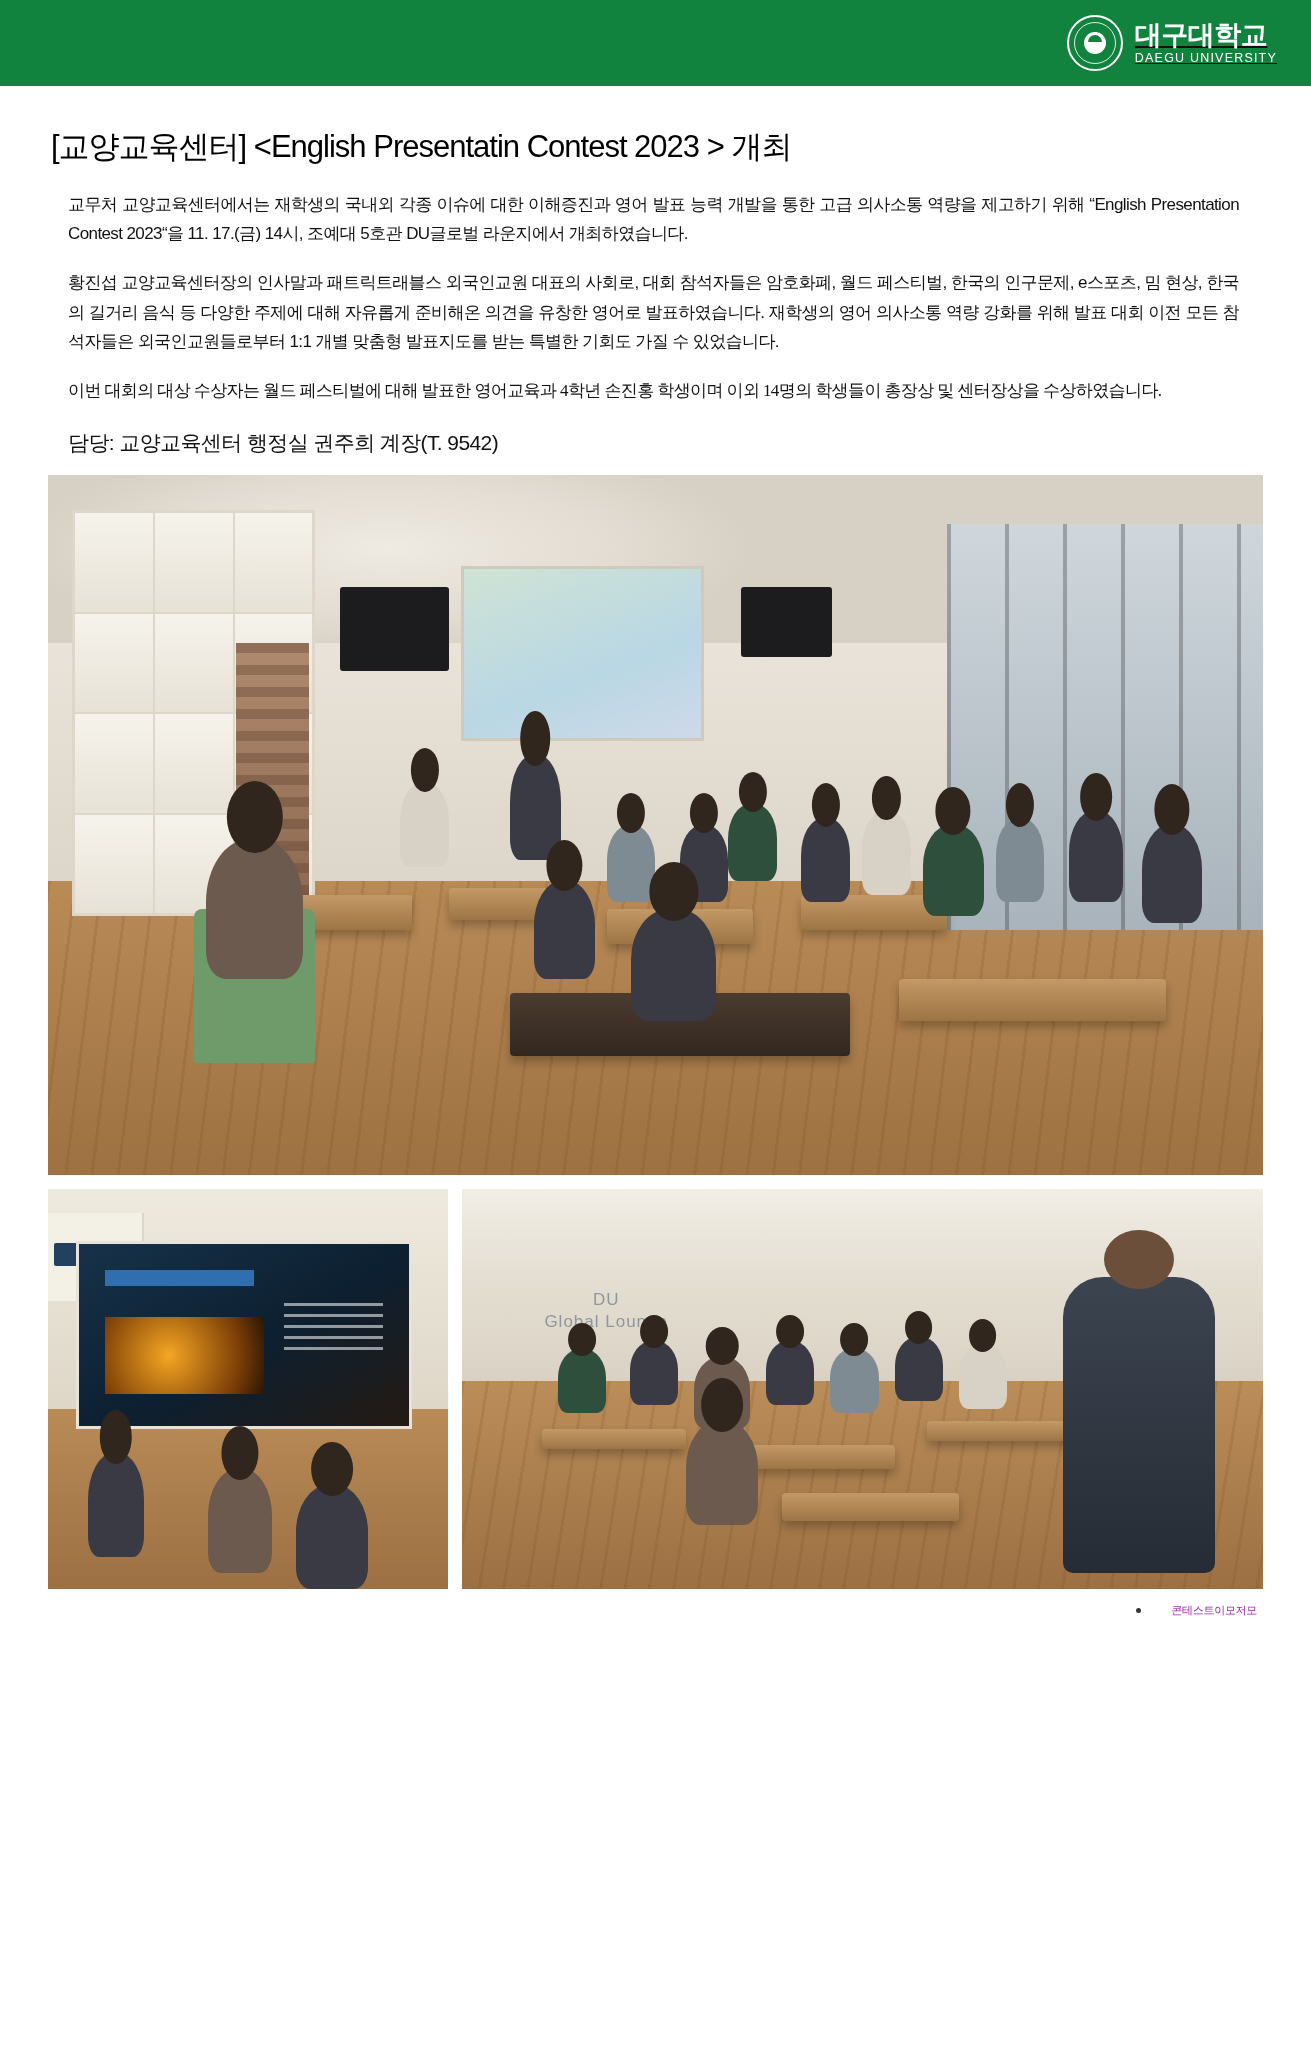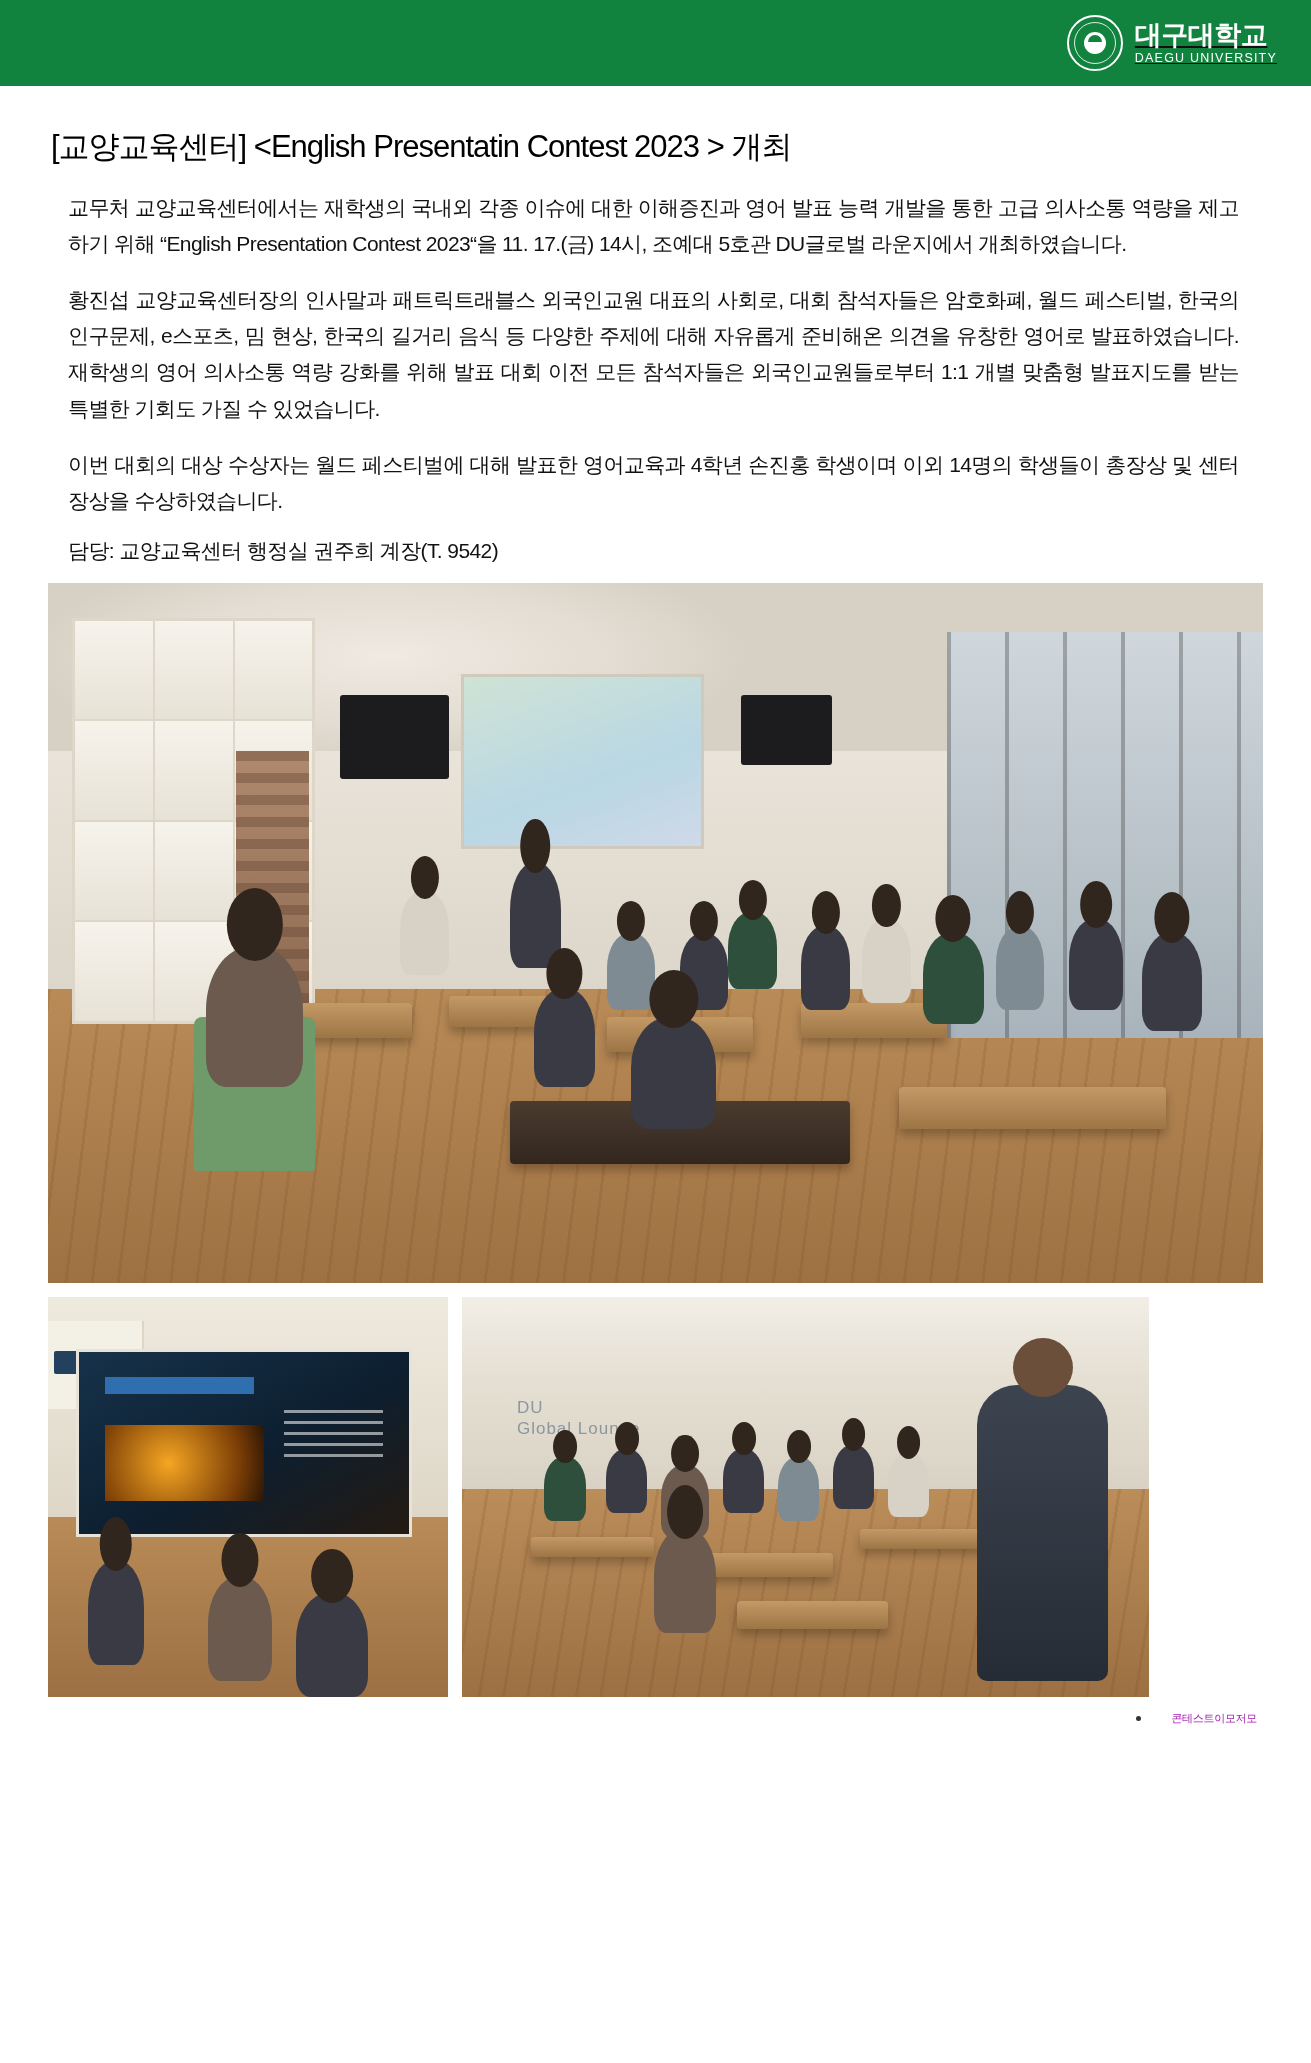--- a/index.html
+++ b/index.html
@@ -97,29 +97,29 @@
   }
   .article-title {
     font-size: 31px;
     font-weight: normal;
     letter-spacing: -1px;
     color: #000000;
     margin: 6px 0 22px 3px;
     white-space: nowrap;
   }
   .para {
-    font-size: 21px;
+    font-size: 17px;
     line-height: 1.72;
     letter-spacing: -0.6px;
     color: #111111;
     margin: 0 0 20px 0;
     padding: 0 24px 0 20px;
     text-align: justify;
   }
-  .para.last-line-tight { margin-bottom: 18px; }
+  .para.last-line-tight { margin-bottom: 24px; font-family: Liberation Serif, serif; }
   .contact {
     font-size: 21px;
     letter-spacing: -0.6px;
     color: #111111;
     margin: 0 0 18px 20px;
   }
 
   
   .photos {
     padding: 0 48px;
@@ -137,22 +137,23 @@
   .photo-row {
     display: flex;
     gap: 14px;
     margin-top: 14px;
   }
   .photo-small-left {
     width: 400px;
     height: 400px;
   }
   .photo-small-right {
-    width: 687px;
+    width: 801px;
     height: 400px;
+    text-align: center;
   }
 
   
   .room-ceiling {
     position: absolute;
     left: 0; top: 0; right: 0;
     height: 26%;
     background:
       radial-gradient(ellipse 30% 60% at 28% 40%, #efeae2 0%, #e3ddd3 60%, #d7d0c4 100%),
       radial-gradient(ellipse 26% 55% at 62% 35%, #f2ece3 0%, #e1dbd1 70%, #d5cec2 100%),

